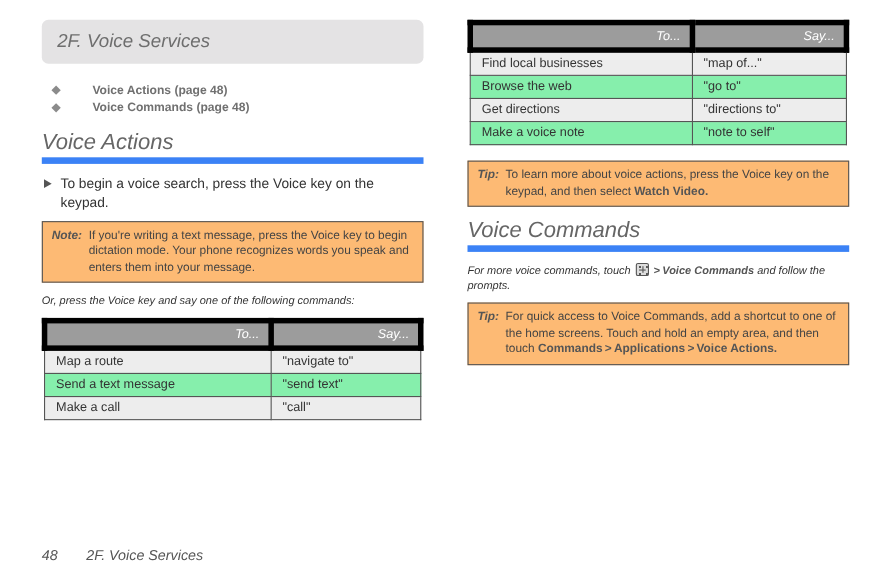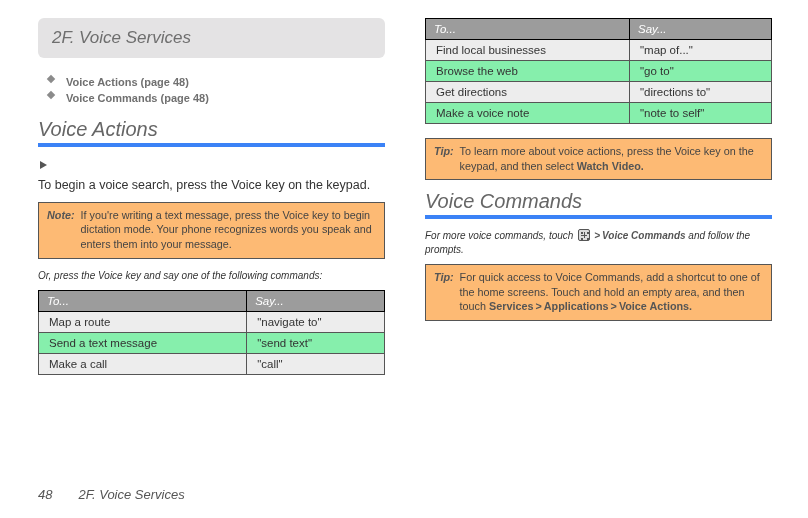--- a/index.html
+++ b/index.html
@@ -24,53 +24,53 @@
       border-radius: 6px;
       padding: 10px 14px;
       font-style: italic;
       font-size: 17px;
       color: #6e6e6e;
       margin-bottom: 18px;
     }
     .toc { margin-bottom: 14px; }
     .toc-item {
       display: flex;
-      gap: 4px;
+      align-items: center;
+      gap: 22px;
       margin-bottom: 4px;
     }
     .diamond-simple{
       display:inline-block;
       width:6px;height:6px;
       background:#8b8b8b;
       transform:rotate(45deg);
       margin:0 8px 1px 10px;
     }
     .toc-link {
       font-weight: bold;
       color: #707070;
       font-size: 11px;
     }
     h2.italic-head {
       font-style: italic;
       font-weight: normal;
       font-size: 20px;
       color: #666;
-      border-bottom: 4px solid #3b82f6;
+      border-bottom: 6px solid #3b82f6;
       padding-bottom: 2px;
       margin-bottom: 10px;
       margin-top: 4px;
     }
     .body-item {
       display: flex;
       gap: 8px;
       margin-bottom: 8px;
       font-size: 12.5px;
       line-height: 1.35;
       color: #333;
-      flex-direction: column;
     }
     .tri {
       width: 0; height: 0;
       border-top: 4.5px solid transparent;
       border-bottom: 4.5px solid transparent;
       border-left: 7px solid #555;
       margin-top: 4px;
       margin-left: 2px;
       flex-shrink:0;
     }
@@ -103,35 +103,35 @@
       border-collapse: collapse;
       border: 1px solid #555;
       font-size: 11.5px;
       margin-bottom: 10px;
     }
     table.cmd th {
       background: #9c9c9c;
       color: #fff;
       font-style: italic;
       font-weight: normal;
-      text-align: left;
+      text-align: right;
       padding: 4px 8px;
-      border: 1px solid #000000;
+      border: 5px solid #000000;
     }
     table.cmd td {
       border: 1px solid #555;
       padding: 4px 10px;
       background: #86efac;
       color: #333;
     }
     table.cmd tr:nth-child(even) td { background: #ededed; }
     .bold-inline { font-weight: bold; color: #555; }
     .footer {
       position: absolute;
-      bottom: 16px;
+      bottom: 6px;
       left: 38px;
       font-style: italic;
       font-size: 13px;
       color: #555;
       display: flex;
       gap: 26px;
       align-items: baseline;
     }
     .footer .pnum { font-style: italic; }
     .menu-icon {
@@ -242,21 +242,21 @@
 
     <h2 class="italic-head" style="margin-top:10px;">Voice Commands</h2>
 
     <div class="para">
       <span>For more voice commands, touch </span><span class="menu-icon"></span><span class="gt">&gt;</span><span class="bold-inline">Voice Commands</span><span> and follow the prompts.</span>
     </div>
 
     <div class="tip-box">
       <span class="tip-label">Tip:</span>
       <span>
-        <span>For quick access to Voice Commands, add a shortcut to one of the home screens. Touch and hold an empty area, and then touch </span><span class="bold-inline">Services</span><span class="gt">&gt;</span><span class="bold-inline">Applications</span><span class="gt">&gt;</span><span class="bold-inline">Voice Actions.</span>
+        <span>For quick access to Voice Commands, add a shortcut to one of the home screens. Touch and hold an empty area, and then touch </span><span class="bold-inline">Commands</span><span class="gt">&gt;</span><span class="bold-inline">Applications</span><span class="gt">&gt;</span><span class="bold-inline">Voice Actions.</span>
       </span>
     </div>
   </div>
 </div>
 
 <div class="footer">
   <span class="pnum">48</span>
   <span>2F. Voice Services</span>
 </div>
 

